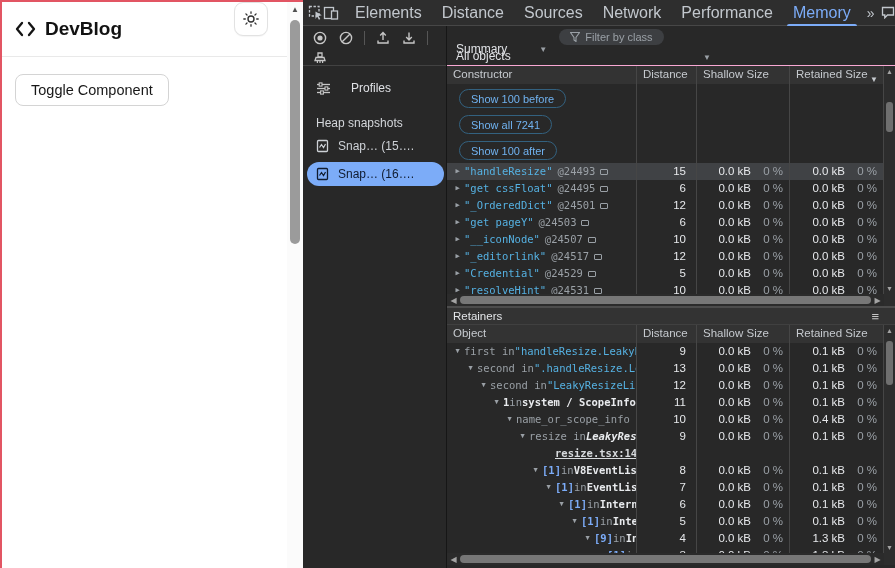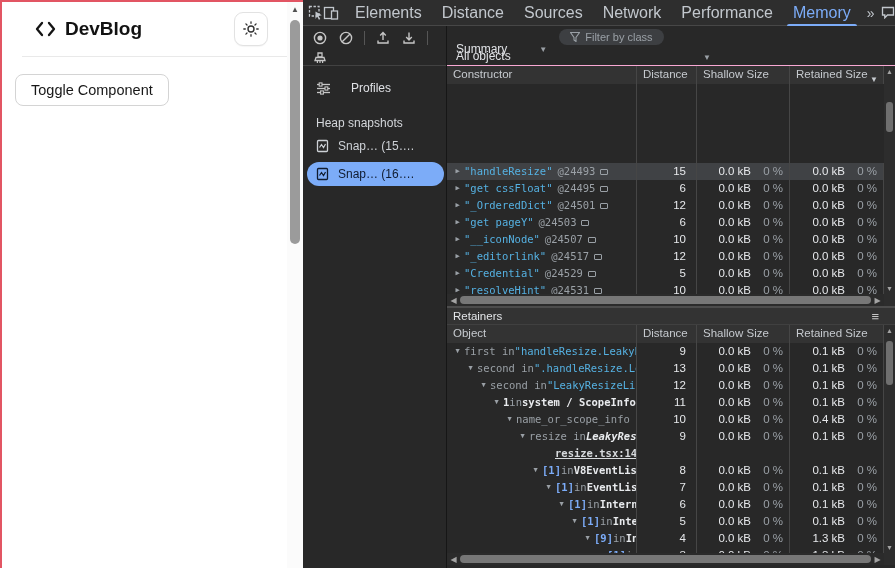--- a/index.html
+++ b/index.html
@@ -2,21 +2,21 @@
 <html><head>
 <meta charset="utf-8">
 <style>
   * { box-sizing: border-box; margin: 0; padding: 0; }
   body { background:#111; font-family:"Liberation Sans", sans-serif; -webkit-font-smoothing:antialiased; }
   #screen { position:relative; width:895px; height:568px; background:#282828; overflow:hidden; user-select:none; }
 
   
   #page { position:absolute; left:0; top:0; width:303px; height:568px; background:#fff;
           border-top:2px solid #e25563; border-left:2px solid #e25563; }
-  .page-header { height:55px; display:flex; align-items:center; padding:0 13px; border-bottom:1px solid #e9e9e9;margin-left:20px; }
+  .page-header { height:55px; display:flex; padding:0 13px; border-bottom:1px solid #e9e9e9; }
   .brand { display:flex; align-items:center; gap:8px; font-size:19px; font-weight:700; color:#121212; }
   .theme-btn { margin-left:auto; margin-right:22px; width:34px; height:34px; border:1px solid #e2e2e2; border-radius:9px;
                background:#fff; display:flex; align-items:center; justify-content:center; box-shadow:0 1px 1px rgba(0,0,0,.04); cursor:pointer; }
   .toggle-btn { margin:17px 13px; height:32px; padding:0 15px; border:1px solid #d4d4d4; border-radius:8px; background:#fff;
                 font-size:14.5px; color:#171717; font-family:"Liberation Sans", sans-serif; cursor:pointer; }
   .page-scrollbar { position:absolute; top:0; right:0; width:16px; height:566px; background:#fbfbfb; }
   .page-scroll-up { position:absolute; top:3px; left:0; width:16px; text-align:center; font-size:8px; color:#505050; }
   .page-scroll-thumb { position:absolute; top:18px; left:3px; width:10px; height:224px; background:#9b9b9b; border-radius:5px; }
 
   
@@ -313,20 +313,25 @@
           <div class="cell">Distance</div>
           <div class="cell">Shallow Size</div>
           <div class="cell">
             <span>Retained Size</span>
             <span class="sort-glyph">▼</span>
           </div>
         </div>
 
         <div id="ctor-body">
           <div class="btn-block grid-row">
+            <div class="cell">
+                <button class="show-btn">Show 100 before</button>
+                <button class="show-btn">Show all 7241</button>
+                <button class="show-btn">Show 100 after</button>
+              </div>
             <div class="cell"></div>
             <div class="cell"></div>
             <div class="cell"></div>
           </div>
           <div>
               <div class="t-row grid-row selected">
                 <div class="cell name-cell">
                   <span class="tree-arrow">▶</span>
                   <span class="ctor-name">"handleResize"</span>
                   <span class="ctor-ref">@24493</span>

